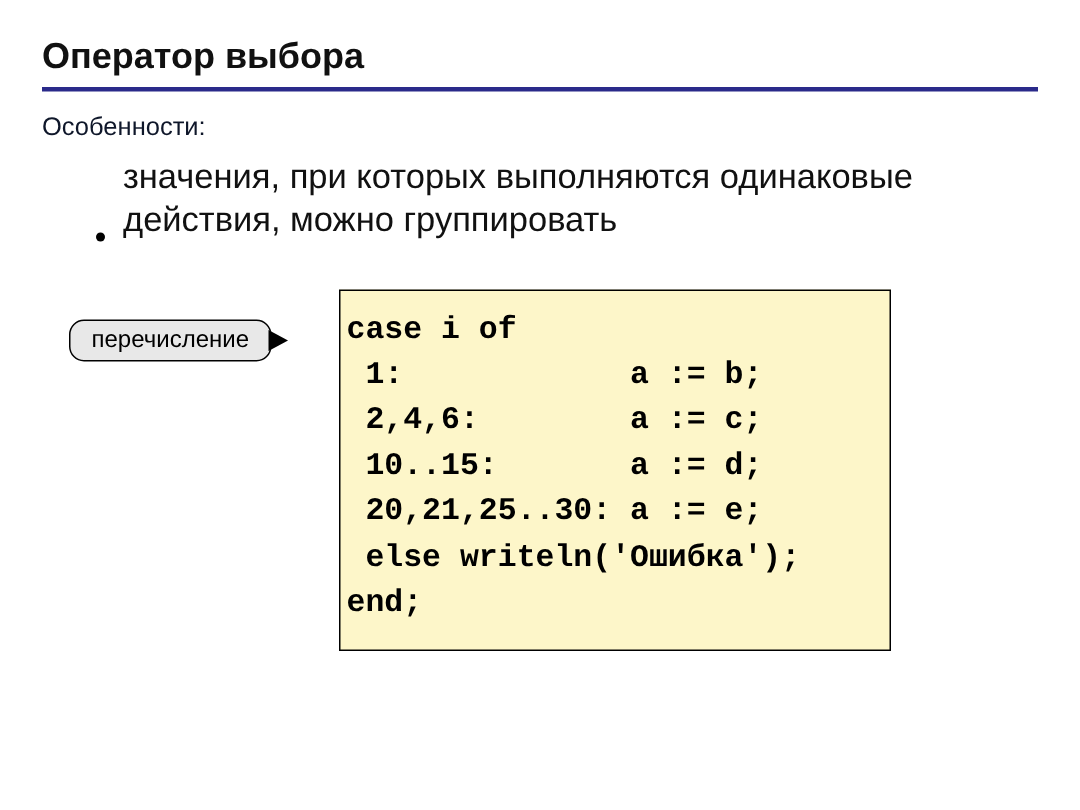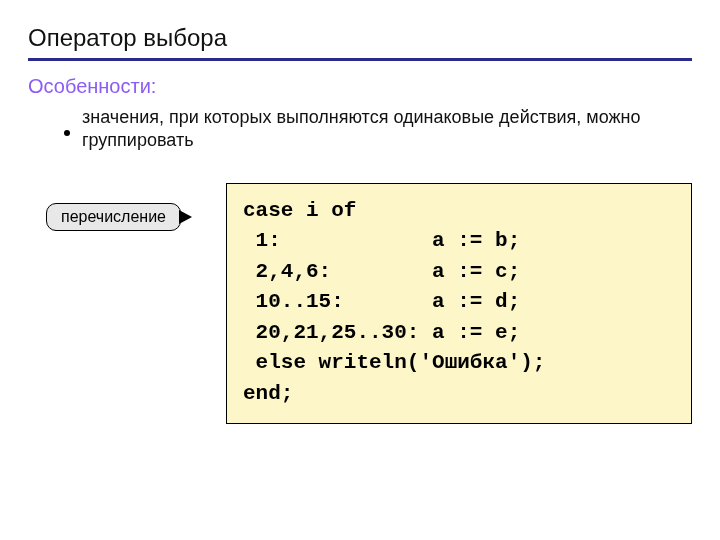--- a/index.html
+++ b/index.html
@@ -6,39 +6,39 @@
   body {
     width: 720px;
     height: 540px;
     background: #fff;
     font-family: Arial, Helvetica, sans-serif;
     padding: 24px 28px;
     position: relative;
   }
   .title {
     font-size: 24px;
-    font-weight: normal;
+    font-weight: bold;
     color: #111;
     margin-bottom: 6px;
   }
   .title-rule {
     border: none;
     border-top: 3px solid #2a2a8a;
     margin-bottom: 14px;
   }
   .subhead {
-    font-size: 20px;
-    color: #8b5cf6;
+    font-size: 17px;
+    color: #0f172a;
     margin-bottom: 8px;
   }
   .bullet-row {
     display: flex;
-    align-items: center;
+    align-items: flex-end;
     margin-left: 36px;
-    font-size: 18px;
+    font-size: 23px;
     color: #111;
     line-height: 1.25;
   }
   .bullet-dot {
     width: 6px;
     height: 6px;
     background: #000;
     border-radius: 50%;
     margin-top: 9px;
     margin-right: 12px;
@@ -85,24 +85,24 @@
     width: 0; height: 0;
     border-top: 7px solid transparent;
     border-bottom: 7px solid transparent;
     border-left: 13px solid #000;
     z-index: -1;
   }
   .code-box {
     position: absolute;
     left: 198px;
     top: -6px;
-    width: 466px;
+    width: 368px;
     background: #fdf6c9;
     border: 1.5px solid #000;
-    padding: 12px 16px 14px 16px;
+    padding: 12px 16px 14px 4px;
     font-family: "Courier New", monospace;
     font-size: 21px;
     font-weight: bold;
     color: #000;
     line-height: 1.45;
     white-space: pre;
   }
 </style>
 </head>
 <body>

